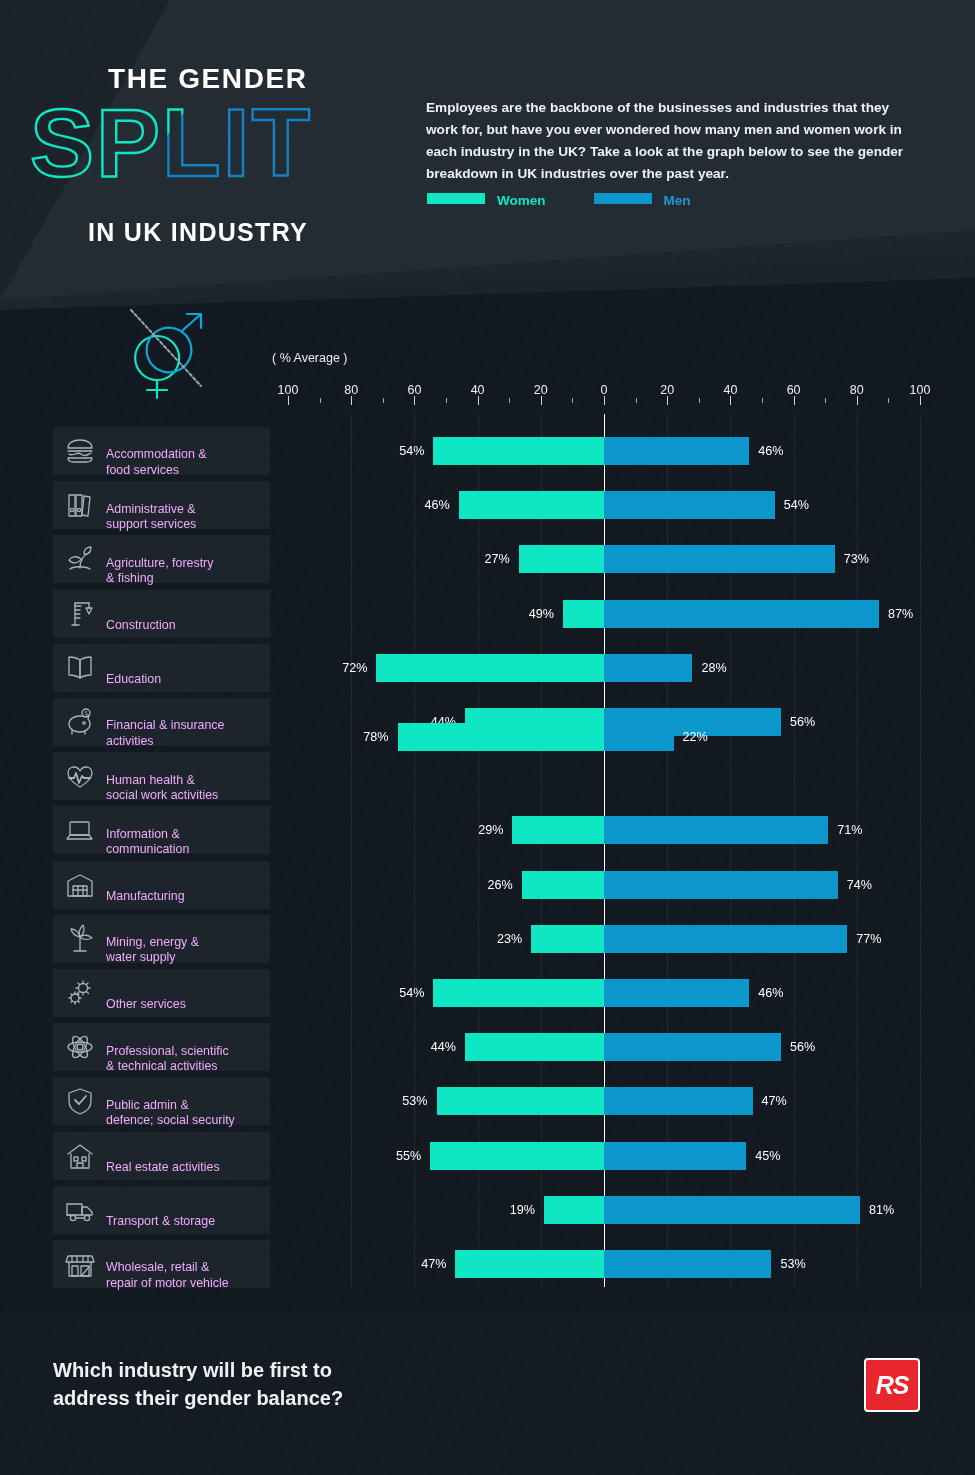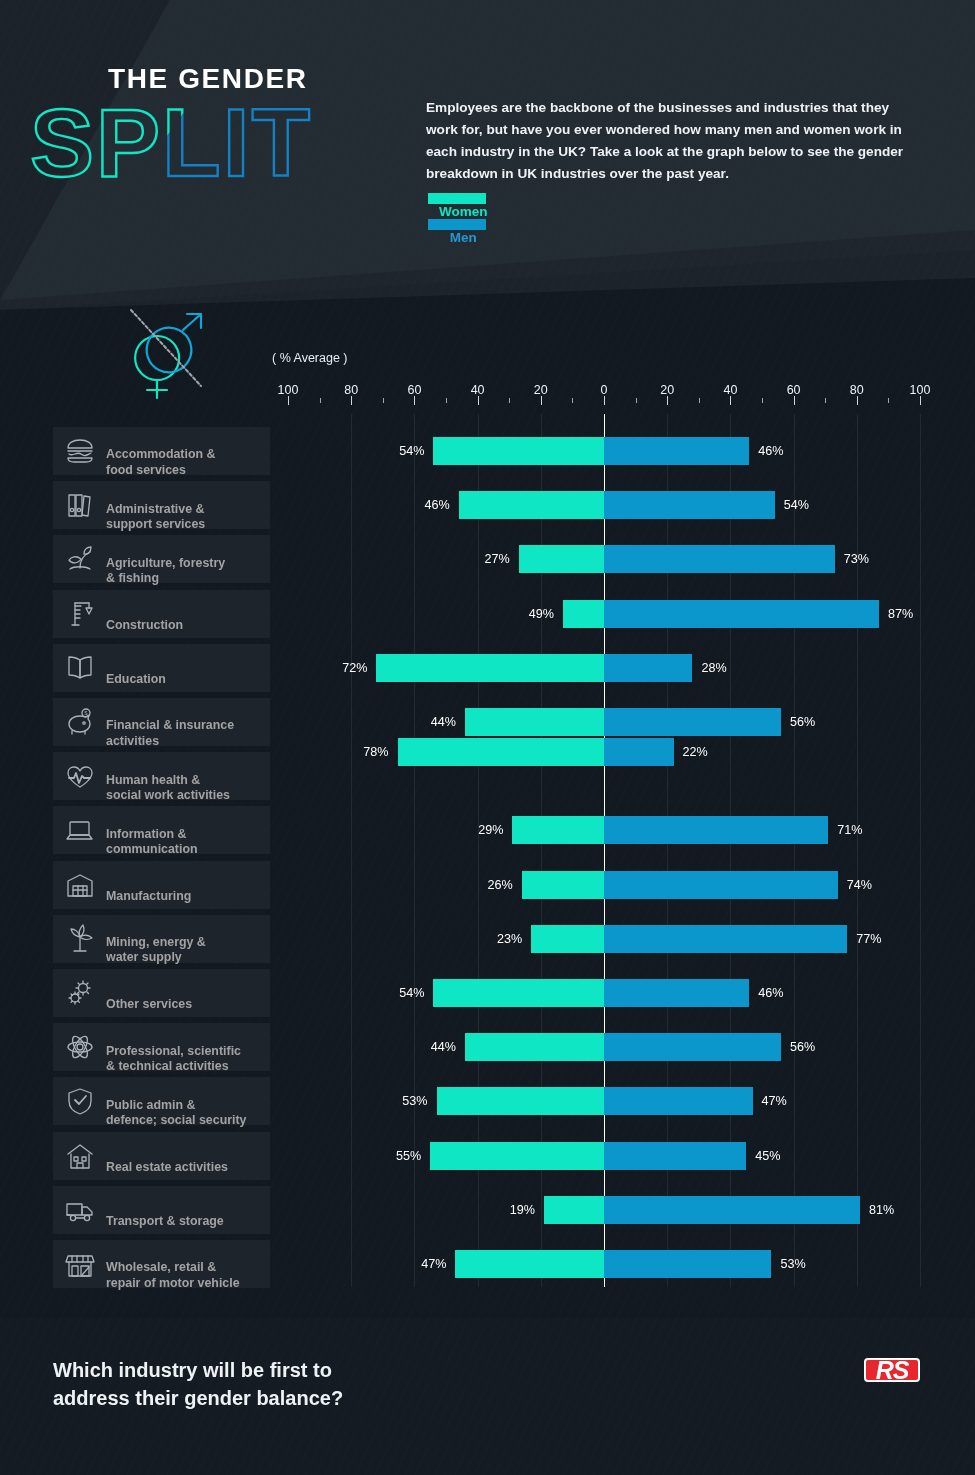--- a/index.html
+++ b/index.html
@@ -42,21 +42,21 @@
   
   .hdr-title { position:absolute; left:108px; top:63px; font-size:28px; font-weight:700; letter-spacing:1.6px; }
   .split-wrap { position:absolute; left:28px; top:96px; width:350px; height:100px; }
   .split-wrap svg { display:block; }
   .hdr-sub { position:absolute; left:88px; top:218px; font-size:25px; font-weight:700; letter-spacing:1.3px; }
 
   .intro {
     position:absolute; left:426px; top:97px; width:492px;
     font-size:13.6px; line-height:1.62; font-weight:600; color:#eef2f5;
   }
-  .legend { position:absolute; left:427px; top:193px; display:flex; align-items:center; gap:0;flex-direction:column; }
+  .legend { position:absolute; left:427px; top:193px; display:flex; align-items:flex-start; gap:0; }
   .legend .sw { width:58px; height:11px; display:block; }
   .legend .lb { font-size:13.5px; font-weight:600; margin-left:12px; }
   .legend .gap { width:48px; }
 
   
   .gender-icon { position:absolute; left:113px; top:302px; }
 
   
   .axis-cap { position:absolute; left:272px; top:351px; font-size:12.5px; color:#e8edf1; font-weight:500; }
   .chart { position:absolute; left:0; top:0; width:975px; height:1475px; pointer-events:none; }
@@ -65,32 +65,32 @@
   .tickmark { position:absolute; width:1px; background:#cfd6dc; top:396px; }
   .gridline { position:absolute; width:1px; background:rgba(255,255,255,.075); top:414px; height:880px; }
   .zeroline { position:absolute; width:1.4px; background:#ffffff; top:414px; height:880px; }
 
   
   .lbl-row {
     position:absolute; left:53px; width:217px; height:48px;
     background:#1d242c; display:flex; align-items:center; gap:9px; padding-left:10px;
   }
   .lbl-row .ico { width:34px; height:34px; flex:none; display:flex; align-items:center; justify-content:center; }
-  .lbl-row .txt { font-size:12.4px; font-weight:700; line-height:1.22; color:#a3a3a3;margin-top:23px; }
+  .lbl-row .txt { font-size:12.4px; font-weight:400; line-height:1.22; color:#f0abfc;margin-top:23px; }
 
   
   .bar-row { position:absolute; height:28px; }
   .bar-w { position:absolute; right:50%; height:28px; background:#0ee6c4; }
   .bar-m { position:absolute; left:50%; height:28px; background:#0b96cc; }
   .val { position:absolute; font-size:12.6px; color:#fff; top:50%; transform:translateY(-50%); white-space:nowrap; }
   .val.l { text-align:right; } .val.r { text-align:left; }
 
   
   .foot-q { position:absolute; left:53px; top:1356px; font-size:20px; font-weight:700; line-height:1.42; color:#eef2f5; }
-  .rs { position:absolute; left:864px; top:1358px; width:56px; height:24px; background:#e8262d; border:2.5px solid #fff; border-radius:4px;
+  .rs { position:absolute; left:864px; top:1358px; width:56px; height:54px; background:#e8262d; border:2.5px solid #fff; border-radius:4px;
         display:flex; align-items:center; justify-content:center; }
   .rs span { font-size:25px; font-weight:700; color:#fff; letter-spacing:-1px; font-style:italic; }
 </style>
 </head>
 <body>
 
 <div class="page">
   <div class="bg-header"></div>
   <div class="bg-header-dark"></div>
   <div class="bg-diag"></div>
@@ -110,20 +110,21 @@
             <polygon points="168,0 350,0 350,100 96,100"></polygon>
           </clipPath>
       </defs>
       <g font-family="Liberation Sans, sans-serif" font-size="96" font-weight="700" letter-spacing="2">
         <text x="2" y="80" fill="none" stroke="#0ee6c4" stroke-width="2.4" clip-path="url(#clipL)">SPLIT</text>
         <text x="2" y="80" fill="none" stroke="#1481c4" stroke-width="2.4" clip-path="url(#clipR)">SPLIT</text>
       </g>
     </svg>
   </div>
 
+  <div class="hdr-sub">IN UK INDUSTRY</div>
 
   <div class="intro">Employees are the backbone of the businesses and industries that they work for, but have you ever wondered how many men and women work in each industry in the UK? Take a look at the graph below to see the gender breakdown in UK industries over the past year.</div>
 
   <div class="legend">
     <span class="sw" style="background:#0ee6c4"></span>
     <span class="lb" style="color:#0ee6c4">Women</span>
     <span class="gap"></span>
     <span class="sw" style="background:#0b96cc"></span>
     <span class="lb" style="color:#1f9ad4">Men</span>
   </div>
@@ -292,21 +293,21 @@
       </div>
       <div class="lbl-row" style="top: 752.2px;">
         <span class="ico">
           <svg width="34" height="34" viewBox="0 0 34 34" fill="none" stroke="#aab3bc" stroke-width="1.3" stroke-linecap="round" stroke-linejoin="round">
             <path d="M17 28S5 21 5 14c0-4 3-6 6-6 3 0 5 2 6 4 1-2 3-4 6-4 3 0 6 2 6 6 0 7-12 14-12 14z"></path>
             <path d="M6 19h5l2-5 3 10 3-7 2 2h6" stroke-width="1.8"></path>
           </svg>
         </span>
         <span class="txt">Human health &amp;<br>social work activities</span>
       </div>
-      <div class="bar-row" style="left: 357.52px; width: 356px; top: 738px;">
+      <div class="bar-row" style="left: 357.52px; width: 356px; top: 723px;">
         <div class="bar-w" style="right: 69.52px; width: 246.48px; background: rgb(14, 230, 196);"></div>
         <div class="bar-m" style="left: 246.48px; width: 69.52px; background: rgb(11, 150, 204);"></div>
         <div class="val l" style="right: 325px;">78%</div>
         <div class="val r" style="left: 325px;">22%</div>
       </div>
       <div class="lbl-row" style="top: 806.4px;">
         <span class="ico">
           <svg width="34" height="34" viewBox="0 0 34 34" fill="none" stroke="#aab3bc" stroke-width="1.3" stroke-linecap="round" stroke-linejoin="round">
             <rect x="7" y="9" width="19" height="13" rx="1"></rect>
             <path d="M4 26h25l-3-4H7z"></path>

